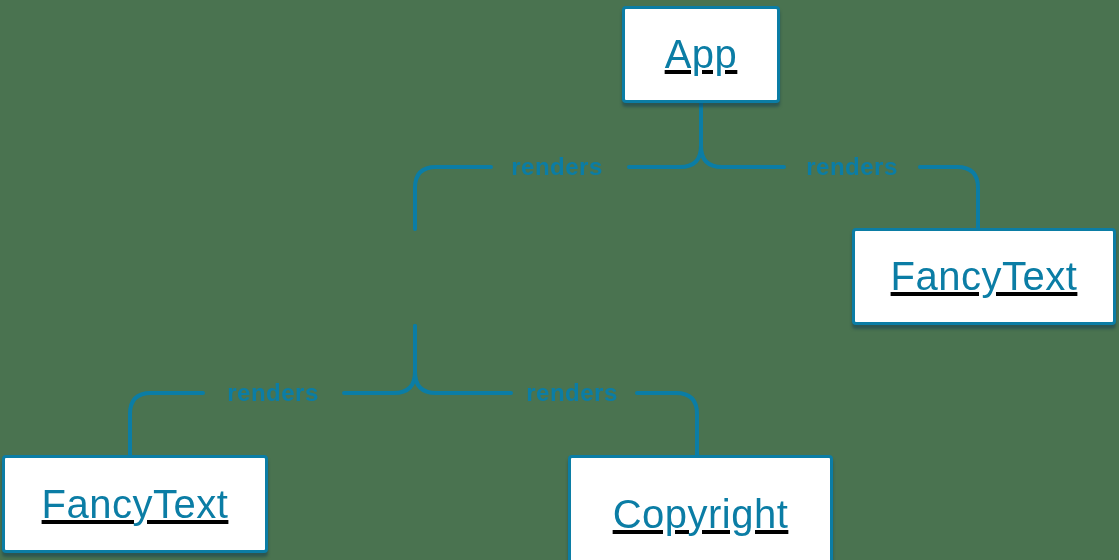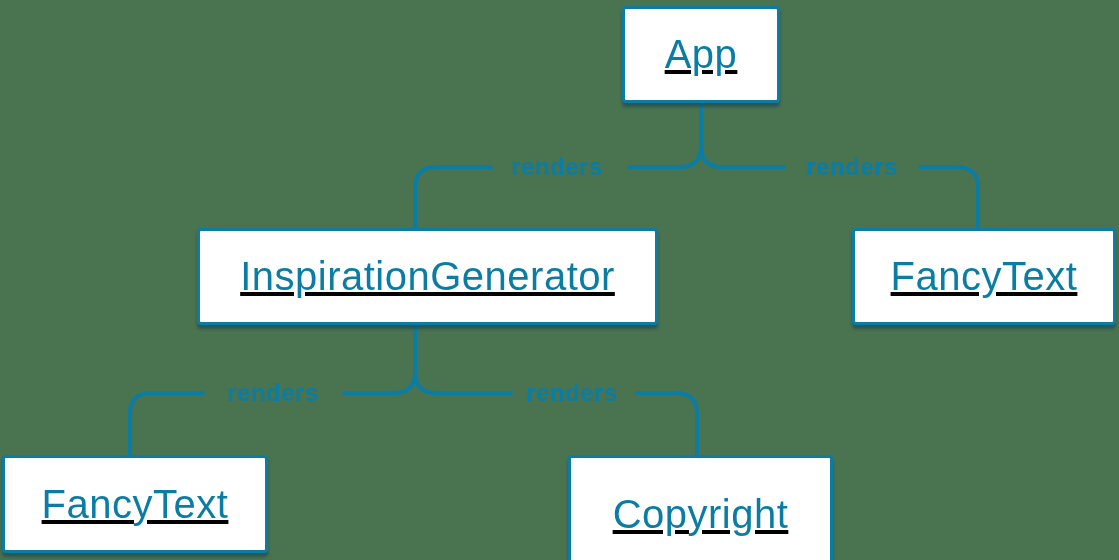--- a/index.html
+++ b/index.html
@@ -89,23 +89,20 @@
 
   <span class="edge-label" style="left:557px; top:167px;">renders</span>
   <span class="edge-label" style="left:852px; top:167px;">renders</span>
   <span class="edge-label" style="left:273px; top:393px;">renders</span>
   <span class="edge-label" style="left:572px; top:393px;">renders</span>
 
   <div class="node" style="left:622px; top:6px; width:158px; height:97px;">
     <span class="node-label">App</span>
   </div>
 
-  <div class="node" style="left:197px; top:228px; width:461px; height:97px;">
-    <span class="node-label">InspirationGenerator</span>
-  </div>
 
   <div class="node" style="left:852px; top:228px; width:264px; height:97px;">
     <span class="node-label">FancyText</span>
   </div>
 
   <div class="node" style="left:2px; top:455px; width:266px; height:98px;">
     <span class="node-label">FancyText</span>
   </div>
 
   <div class="node" style="left:568px; top:455px; width:265px; height:118px;">

